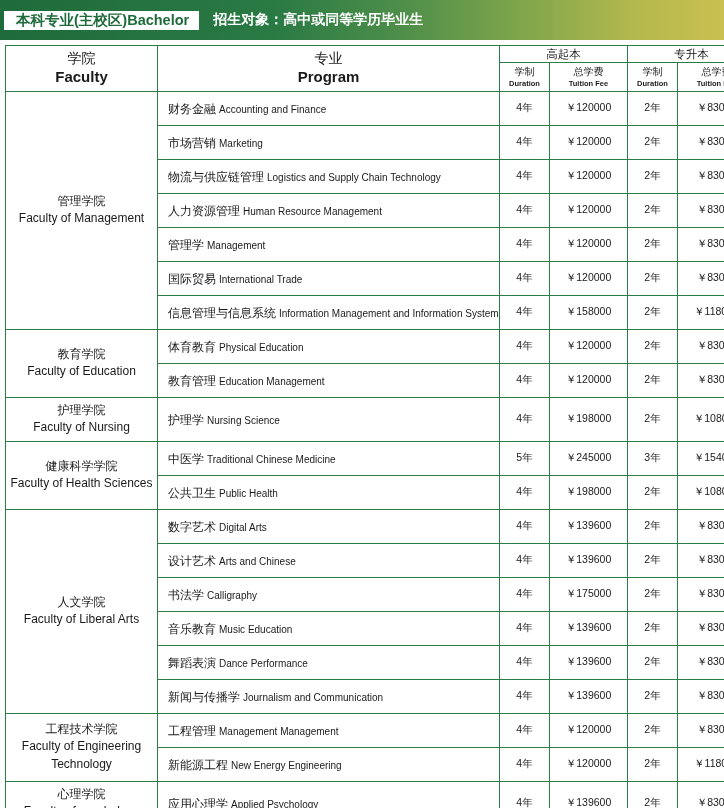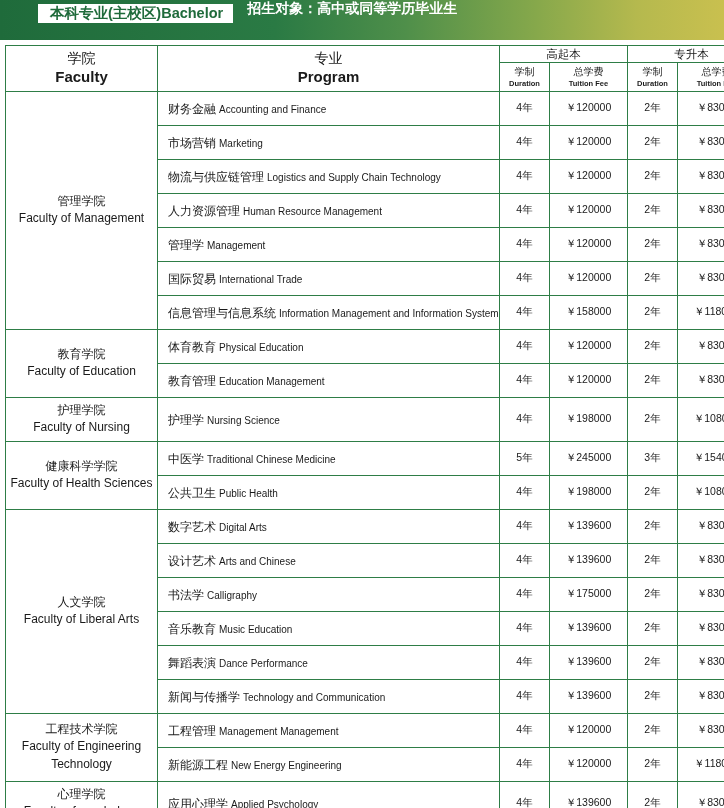--- a/index.html
+++ b/index.html
@@ -15,23 +15,22 @@
     background: #ffffff;
     overflow: hidden;
   }
 
   
   .banner {
     position: relative;
     width: 724px;
     height: 40px;
     display: flex;
-    align-items: flex-start;
+    align-items: center;
     background: linear-gradient(90deg, #1f6b3b 0%, #2a7a44 38%, #4f8f4a 56%, #86a84b 74%, #b5b94e 88%, #c9c04f 100%);
-    padding-left: 34px;
   }
   .banner-left {
     background: #ffffff;
     color: #1f6b3b;
     font-weight: bold;
     font-size: 14.5px;
     display: flex;
     align-items: center;
     padding: 0 10px 0 12px;
     margin: 4px 0 4px 4px;
@@ -304,21 +303,21 @@
           <td class="num fee">￥83000</td>
         </tr>
         <tr>
           <td class="program"><span class="prog-cn">舞蹈表演</span><span class="prog-en">Dance Performance</span></td>
           <td class="num">4年</td>
           <td class="num fee">￥139600</td>
           <td class="num">2年</td>
           <td class="num fee">￥83000</td>
         </tr>
         <tr>
-          <td class="program"><span class="prog-cn">新闻与传播学</span><span class="prog-en">Technology and Communication</span></td>
+          <td class="program"><span class="prog-cn">新闻与传播学</span><span class="prog-en">Journalism and Communication</span></td>
           <td class="num">4年</td>
           <td class="num fee">￥139600</td>
           <td class="num">2年</td>
           <td class="num fee">￥83000</td>
         </tr>
         <tr>
           <td class="faculty" rowspan="2">
             <span class="fac-cn">工程技术学院</span>
             <span class="fac-en">Faculty of Engineering Technology</span>
           </td>

